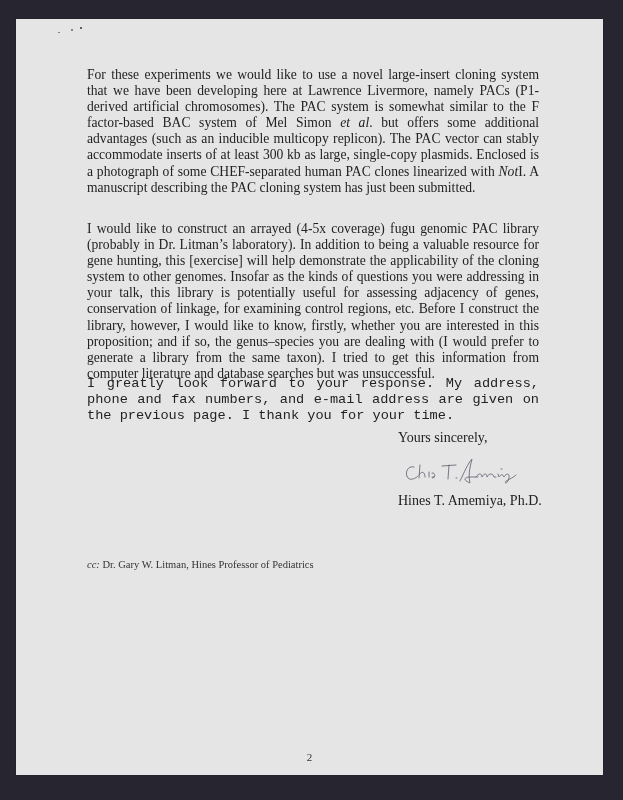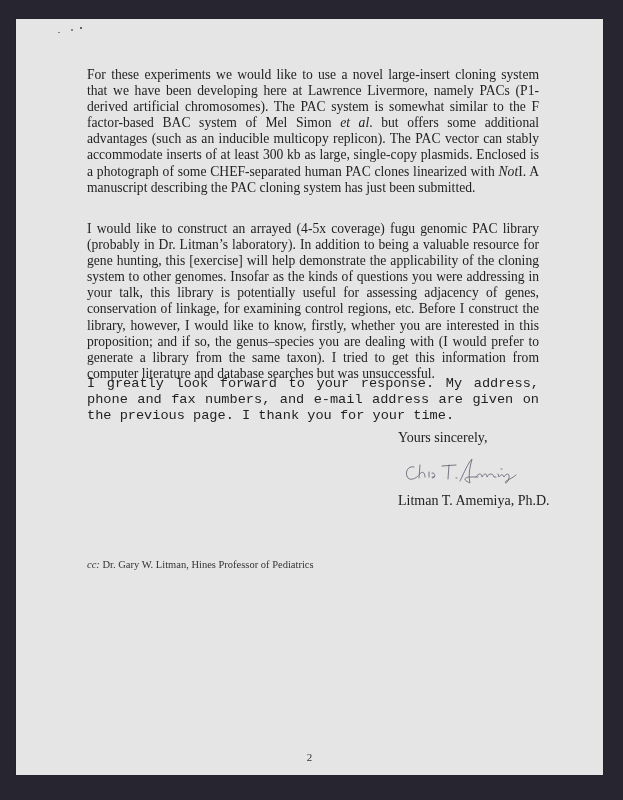--- a/index.html
+++ b/index.html
@@ -88,21 +88,21 @@
       <path d="M34 20 C37 19, 38 24, 35 25 C33 25, 34 23, 36 24"></path>
       <path d="M44 13 L58 12 M51 12 L50 26"></path>
       <path d="M58 25 L59 25"></path>
       <path d="M62 28 C66 20, 70 10, 74 6 C72 14, 70 22, 72 30 C68 28, 64 26, 70 24 L80 24"></path>
       <path d="M78 24 C80 20, 84 20, 84 24 C86 20, 89 20, 89 24 C91 20, 95 20, 96 24 L98 24"></path>
       <path d="M100 21 L101 24 C103 22, 104 20, 106 24 C108 20, 112 20, 111 25 C110 30, 106 32, 108 28 C112 26, 116 24, 118 22"></path>
       <path d="M103 16 L104 16"></path>
     </g>
   </svg>
 
-  <div class="closing signame">Litman T. Amemiya, Ph.D.</div>
+  <div class="closing signame">Hines T. Amemiya, Ph.D.</div>
 
   <div class="cc">
     <em>cc:</em>
     <span>Dr. Gary W. Litman, Hines Professor of Pediatrics</span>
   </div>
 
   <div class="pagenum">2</div>
 </div>
 
 </body></html>

